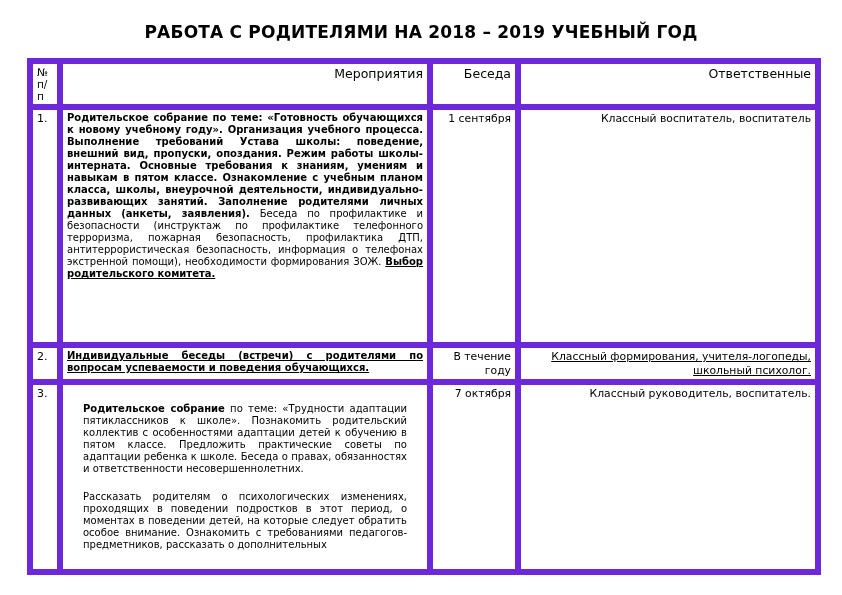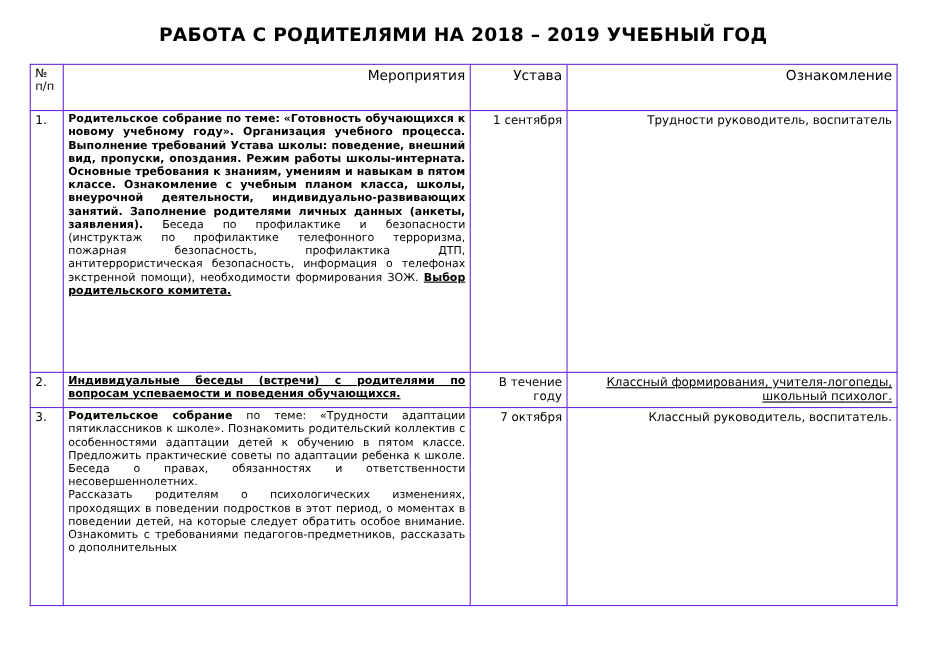--- a/index.html
+++ b/index.html
@@ -23,21 +23,21 @@
     text-align: center;
     margin: 10px 0 16px 0;
     letter-spacing: 0.2px;
   }
   table.main {
     border-collapse: collapse;
     width: 788px;
     table-layout: fixed;
   }
   table.main th, table.main td {
-    border: 1px solid #6d28d9;
+    border: 6px solid #6d28d9;
     padding: 2px 4px;
     vertical-align: top;
     box-sizing: border-box;
   }
   th.h {
     font-weight: normal;
     font-size: 12.5px;
     text-align: right;
     vertical-align: middle;
     height: 42px;
@@ -62,21 +62,21 @@
     text-align: justify;
     padding: 1px 4px 2px 4px;
   }
   td.date-cell, td.resp-cell {
     font-size: 10.8px;
     line-height: 1.25;
     text-align: right;
   }
   .b { font-weight: bold; }
   .u { text-decoration: underline; }
-  .para { margin: 0; }
+  .para { margin: 16px; }
   tr.r1 { height: 238px; }
   tr.r2 { height: 30px; }
   tr.r3 { height: 180px; }
 </style>
 </head>
 <body>
 
 <div class="page">
 
   <h1 class="doc-title">РАБОТА С РОДИТЕЛЯМИ НА 2018 – 2019 УЧЕБНЫЙ ГОД</h1>
@@ -85,35 +85,35 @@
     <colgroup>
       <col style="width:30px">
       <col style="width:370px">
       <col style="width:88px">
       <col style="width:300px">
     </colgroup>
     <thead>
       <tr>
         <th class="h-num">№ п/п</th>
         <th class="h">Мероприятия</th>
-        <th class="h">Устава</th>
-        <th class="h">Ознакомление</th>
+        <th class="h">Беседа</th>
+        <th class="h">Ответственные</th>
       </tr>
     </thead>
     <tbody>
 
       <tr class="r1">
         <td class="num-cell">1.</td>
         <td class="events-cell">
           <span class="b">Родительское собрание по теме: «Готовность обучающихся к новому учебному году». Организация учебного процесса. Выполнение требований Устава школы: поведение, внешний вид, пропуски, опоздания. Режим работы школы-интерната. Основные требования к знаниям, умениям и навыкам в пятом классе. Ознакомление с учебным планом класса, школы, внеурочной деятельности, индивидуально-развивающих занятий. Заполнение родителями личных данных (анкеты, заявления).</span>
           <span>Беседа по профилактике и безопасности (инструктаж по профилактике телефонного терроризма, пожарная безопасность, профилактика ДТП, антитеррористическая безопасность, информация о телефонах экстренной помощи), необходимости формирования ЗОЖ.</span>
           <span class="b u">Выбор родительского комитета.</span>
         </td>
         <td class="date-cell">1 сентября</td>
-        <td class="resp-cell">Трудности руководитель, воспитатель</td>
+        <td class="resp-cell">Классный воспитатель, воспитатель</td>
       </tr>
 
       <tr class="r2">
         <td class="num-cell">2.</td>
         <td class="events-cell">
           <span class="b u">Индивидуальные беседы (встречи) с родителями по вопросам успеваемости и поведения обучающихся.</span>
         </td>
         <td class="date-cell">В течение году</td>
         <td class="resp-cell">
           <span class="u">Классный формирования, учителя-логопеды, школьный психолог.</span>

